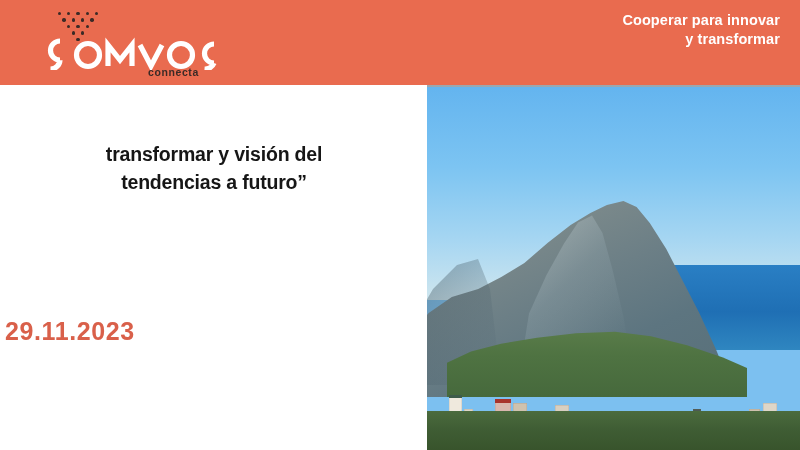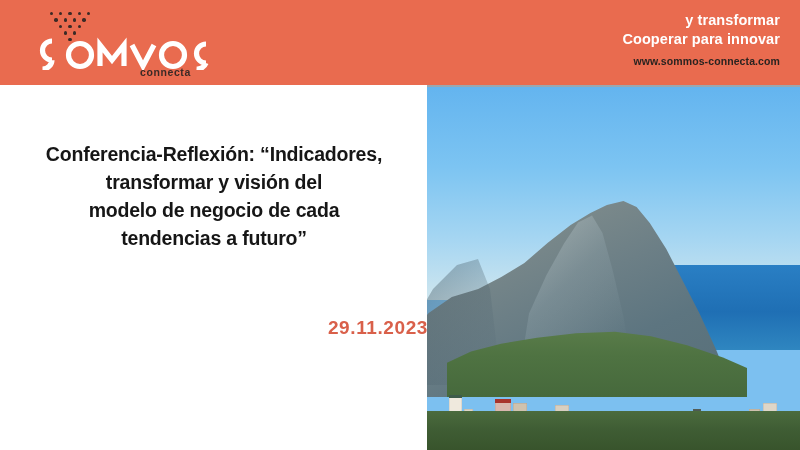--- a/index.html
+++ b/index.html
@@ -10,21 +10,21 @@
     -webkit-font-smoothing:antialiased;
   }
   .slide{position:relative;width:800px;height:450px;background:#fff;overflow:hidden;}
 
   
   .header{
     position:absolute;left:0;top:0;width:800px;height:85px;
     background:#e96b4f;
   }
   
-  .brand{position:absolute;left:28px;top:8px;width:200px;height:72px;}
+  .brand{position:absolute;left:36px;top:8px;width:200px;height:72px;}
   .dots{position:absolute;left:10px;top:4px;width:64px;height:28px;}
   .dots .dr{display:flex;justify-content:center;gap:6px;margin-bottom:3px;}
   .dots .dot{width:3.4px;height:3.4px;border-radius:50%;background:#3b2a26;}
   .wordmark{position:absolute;left:0;top:28px;width:190px;height:34px;}
   .connecta{
     position:absolute;left:112px;top:58px;
     font-size:10.5px;font-weight:700;color:#3b2a26;letter-spacing:.6px;
   }
 
   
@@ -47,22 +47,22 @@
     font-weight:700;font-size:19.5px;line-height:1.43;
     letter-spacing:-.2px;
   }
   .title .ln{display:block;}
 
   .org{
     position:absolute;left:14px;top:190px;width:400px;text-align:center;
     color:#d9604a;font-weight:700;font-size:19px;letter-spacing:1.4px;
   }
   .date{
-    position:absolute;left:28px;top:232px;width:400px;text-align:right;
-    color:#d9604a;font-weight:700;font-size:19px;letter-spacing:.6px;
+    position:absolute;left:5px;top:232px;width:400px;text-align:left;
+    color:#d9604a;font-weight:700;font-size:25px;letter-spacing:.6px;
   }
 
   
   .photo{
     position:absolute;left:427px;top:85px;width:373px;height:365px;overflow:hidden;
     background:#7cc0f0;
   }
   .sky{
     position:absolute;left:0;top:0;width:373px;height:215px;
     background:linear-gradient(180deg,#63b4ef 0%,#7cc4f2 38%,#a6d6f2 72%,#cfe6ee 100%);
@@ -177,33 +177,30 @@
 
           <path d="M178 8 A9.5 9.5 0 0 0 168.5 17.5 A9.5 9.5 0 0 0 178 27 M178 27 A9.5 9.5 0 0 1 168.5 33"></path>
         </g>
       </svg>
 
       <div class="connecta">connecta</div>
     </div>
 
     <div class="hdr-right">
       <div class="hdr-tag">
+        <div>Cooperar para innovar</div>
         <div>y transformar</div>
-        <div>Cooperar para innovar</div>
       </div>
-      <div class="hdr-url">www.sommos-connecta.com</div>
     </div>
   </div>
 
   <div class="left">
 
     <div class="title">
-      <span class="ln">Conferencia-Reflexión: “Indicadores,</span>
       <span class="ln">transformar y visión del</span>
-      <span class="ln">modelo de negocio de cada</span>
       <span class="ln">tendencias a futuro”</span>
     </div>
 
     <div class="date">29.11.2023</div>
 
   </div>
 
   <div class="photo">
     <div class="sky"></div>
     <div class="sea"></div>

